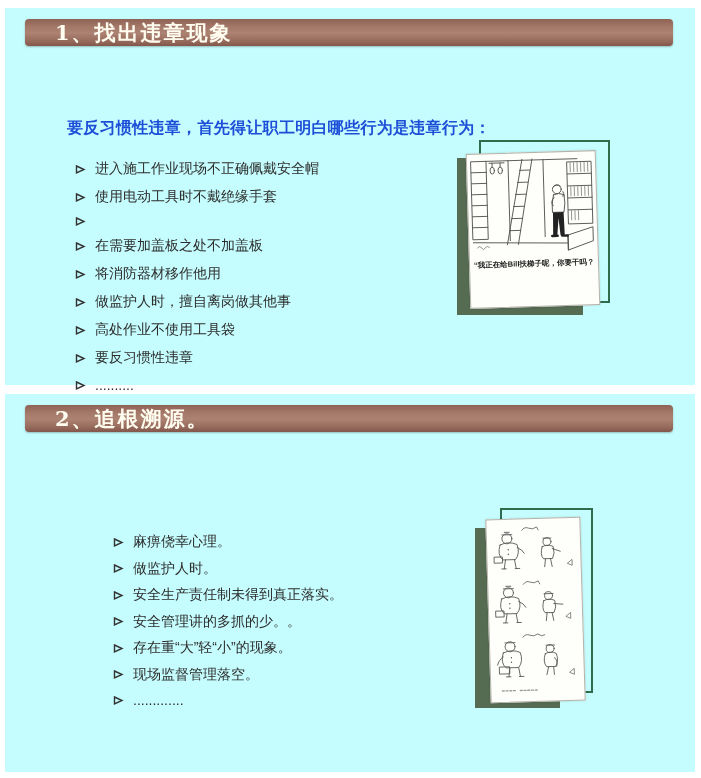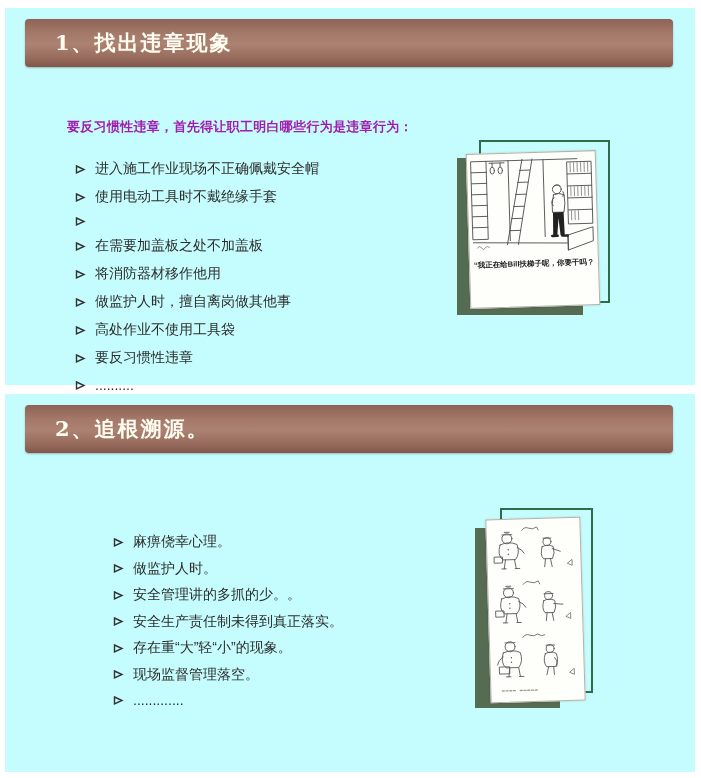--- a/index.html
+++ b/index.html
@@ -11,36 +11,36 @@
     overflow:hidden;
   }
   .slide {
     position:absolute; left:5px; width:690px;
     background:#c5fcfd;
   }
   #slide1 { top:8px;   height:377px; }
   #slide2 { top:394px; height:378px; }
 
   .title-bar {
-    position:absolute; left:20px; top:11px; width:648px; height:48px;
+    position:absolute; left:20px; top:11px; width:648px; height:27px;
     border-radius:4px;
     background:linear-gradient(180deg,#8e6255 0%,#a37868 28%,#ac8273 52%,#9a6e5f 78%,#82564a 100%);
     box-shadow:0 1px 2px rgba(0,0,0,.25);
     display:flex; align-items:center;
   }
   .title-text {
     color:#fffdf0;
     font-family:"DejaVu Serif","Liberation Serif",serif;
     font-weight:bold; font-size:21px; letter-spacing:2px;
     padding-left:30px; white-space:nowrap;
   }
 
   .heading {
     position:absolute; left:62px; top:110px;
-    font-size:13px; font-weight:bold; color:#a21caf;
+    font-size:16px; font-weight:bold; color:#1d4ed8;
     letter-spacing:.3px; white-space:nowrap;
   }
 
   .bullets { list-style:none; position:absolute; }
   #slide1 .bullets { left:70px;  top:152px; }
   #slide2 .bullets { left:108px; top:139px; }
   .bullets li { display:flex; align-items:center; color:#2d2d2d; font-size:14px; white-space:nowrap; }
   #slide1 .bullets li { margin-bottom:10px; }
   #slide2 .bullets li { margin-bottom:8.5px; }
   .marker { flex:none; margin-right:9px; display:inline-flex; }
@@ -211,29 +211,29 @@
           </svg>
         </span>
       <span>做监护人时。</span>
       </li>
     <li>
       <span class="marker">
           <svg width="11" height="11" viewBox="0 0 11 11">
             <path d="M1.5 2 L9 5.5 L1.5 9 Z" fill="none" stroke="#333" stroke-width="1.4"></path>
           </svg>
         </span>
+      <span>安全生产责任制未得到真正落实。</span>
+      </li>
+    <li>
+      <span class="marker">
+          <svg width="11" height="11" viewBox="0 0 11 11">
+            <path d="M1.5 2 L9 5.5 L1.5 9 Z" fill="none" stroke="#333" stroke-width="1.4"></path>
+          </svg>
+        </span>
       <span>安全管理讲的多抓的少。。</span>
-      </li>
-    <li>
-      <span class="marker">
-          <svg width="11" height="11" viewBox="0 0 11 11">
-            <path d="M1.5 2 L9 5.5 L1.5 9 Z" fill="none" stroke="#333" stroke-width="1.4"></path>
-          </svg>
-        </span>
-      <span>安全生产责任制未得到真正落实。</span>
       </li>
     <li>
       <span class="marker">
           <svg width="11" height="11" viewBox="0 0 11 11">
             <path d="M1.5 2 L9 5.5 L1.5 9 Z" fill="none" stroke="#333" stroke-width="1.4"></path>
           </svg>
         </span>
       <span>存在重“大”轻“小”的现象。</span>
       </li>
     <li>

